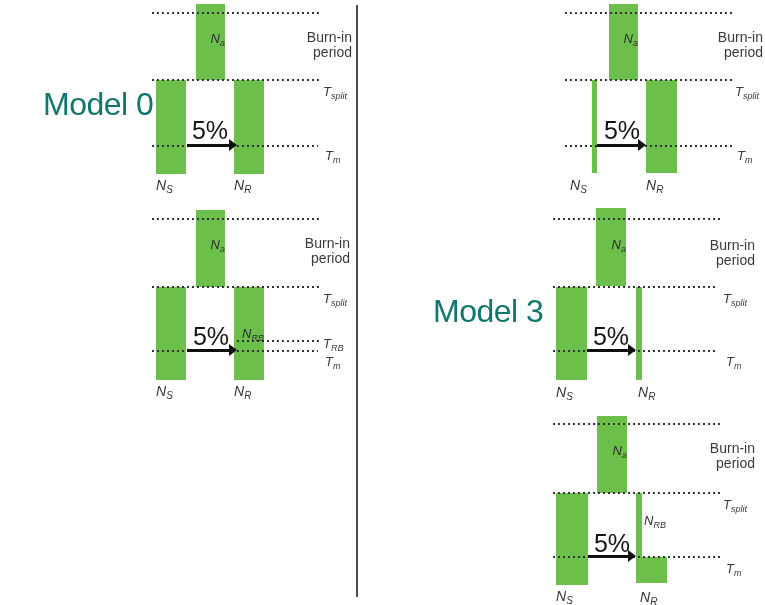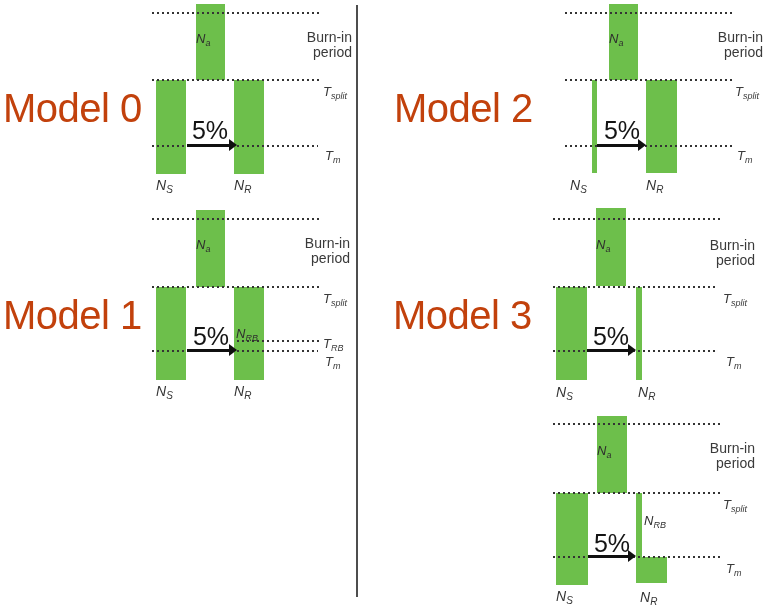--- a/index.html
+++ b/index.html
@@ -5,24 +5,24 @@
   html,body{margin:0;padding:0;background:#fff;}
   #fig{position:relative;width:765px;height:605px;background:#fff;
        font-family:"Liberation Sans",sans-serif;color:#3a3a3a;overflow:hidden;}
   .dots{position:absolute;height:2px;z-index:3;
         background-image:repeating-linear-gradient(to right,#333 0 2px,transparent 2px 5px);}
   .bar{position:absolute;background:#6dbf4b;z-index:1;}
   .divider{position:absolute;width:2px;background:#4d4d4d;z-index:0;}
   .arrow{position:absolute;height:3px;background:#101010;z-index:4;}
   .arrow:after{content:"";position:absolute;right:-8px;top:-5px;width:0;height:0;
         border-left:8px solid #101010;border-top:6.5px solid transparent;border-bottom:6.5px solid transparent;}
-  .title{position:absolute;font-size:40px;letter-spacing:-0.5px;color:#c2410c;white-space:nowrap;z-index:2;}
+  .title{position:absolute;font-size:32px;letter-spacing:-0.5px;color:#0f766e;white-space:nowrap;z-index:2;margin-left:40px;}
   .pop{position:absolute;font-style:italic;font-size:14px;color:#333;text-align:left;white-space:nowrap;z-index:2;}
   .pop .sb{font-size:10px;position:relative;top:3px;font-style:italic;}
-  .inbar{position:absolute;font-style:italic;font-size:13px;color:#2e2e2e;text-align:left;white-space:nowrap;z-index:4;}
+  .inbar{position:absolute;font-style:italic;font-size:13px;color:#2e2e2e;text-align:right;white-space:nowrap;z-index:4;}
   .inbar .sb{font-size:9px;position:relative;top:3px;}
   .tlab{position:absolute;font-style:italic;font-size:13px;color:#3a3a3a;white-space:nowrap;z-index:2;text-align:right;}
   .tlab .sb{font-size:9px;position:relative;top:3px;}
   .burnin{position:absolute;font-size:14px;line-height:15px;color:#3a3a3a;text-align:right;z-index:2;}
   .pct{position:absolute;font-size:25px;color:#141414;text-align:center;white-space:nowrap;z-index:2;}
 </style>
 </head>
 <body>
 
 <div id="fig">
@@ -38,40 +38,38 @@
   <div class="dots" style="left:152px;top:145px;width:166px;"></div>
   <div class="inbar" style="left:196px;top:31px;width:29px;"><span>N</span><span class="sb">a</span></div>
   <div class="burnin" style="left:262px;top:30px;width:90px;"><span>Burn-in</span><br><span>period</span></div>
   <div class="tlab" style="left:323px;top:84px;"><span>T</span><span class="sb">split</span></div>
   <div class="tlab" style="left:325px;top:148px;"><span>T</span><span class="sb">m</span></div>
   <div class="pct" style="left:180px;top:116px;width:60px;">5%</div>
   <div class="arrow" style="left:187px;top:144px;width:42px;"></div>
   <div class="pop" style="left:156px;top:177px;width:30px;"><span>N</span><span class="sb">S</span></div>
   <div class="pop" style="left:234px;top:177px;width:30px;"><span>N</span><span class="sb">R</span></div>
 
-  <div class="title" style="left:3px;top:293px;">Model 1</div>
   <div class="bar" style="left:196px;top:210px;width:29px;height:77px;"></div>
   <div class="bar" style="left:156px;top:287px;width:30px;height:93px;"></div>
   <div class="bar" style="left:234px;top:287px;width:30px;height:93px;"></div>
   <div class="dots" style="left:152px;top:218px;width:170px;"></div>
   <div class="dots" style="left:152px;top:286px;width:170px;"></div>
   <div class="dots" style="left:237px;top:340px;width:85px;"></div>
   <div class="dots" style="left:152px;top:350px;width:166px;"></div>
   <div class="inbar" style="left:196px;top:237px;width:29px;"><span>N</span><span class="sb">a</span></div>
   <div class="inbar" style="left:236px;top:326px;width:28px;"><span>N</span><span class="sb">RB</span></div>
   <div class="burnin" style="left:260px;top:236px;width:90px;"><span>Burn-in</span><br><span>period</span></div>
   <div class="tlab" style="left:323px;top:291px;"><span>T</span><span class="sb">split</span></div>
   <div class="tlab" style="left:323px;top:336px;"><span>T</span><span class="sb">RB</span></div>
   <div class="tlab" style="left:325px;top:354px;"><span>T</span><span class="sb">m</span></div>
   <div class="pct" style="left:181px;top:322px;width:60px;">5%</div>
   <div class="arrow" style="left:187px;top:349px;width:42px;"></div>
   <div class="pop" style="left:156px;top:383px;width:30px;"><span>N</span><span class="sb">S</span></div>
   <div class="pop" style="left:234px;top:383px;width:30px;"><span>N</span><span class="sb">R</span></div>
 
-  <div class="title" style="left:394px;top:86px;">Model 2</div>
   <div class="bar" style="left:609px;top:4px;width:29px;height:76px;"></div>
   <div class="bar" style="left:592px;top:80px;width:5px;height:93px;"></div>
   <div class="bar" style="left:646px;top:80px;width:31px;height:93px;"></div>
   <div class="dots" style="left:565px;top:12px;width:170px;"></div>
   <div class="dots" style="left:565px;top:79px;width:168px;"></div>
   <div class="dots" style="left:565px;top:145px;width:168px;"></div>
   <div class="inbar" style="left:609px;top:31px;width:29px;"><span>N</span><span class="sb">a</span></div>
   <div class="burnin" style="left:673px;top:30px;width:90px;"><span>Burn-in</span><br><span>period</span></div>
   <div class="tlab" style="left:735px;top:84px;"><span>T</span><span class="sb">split</span></div>
   <div class="tlab" style="left:737px;top:148px;"><span>T</span><span class="sb">m</span></div>

